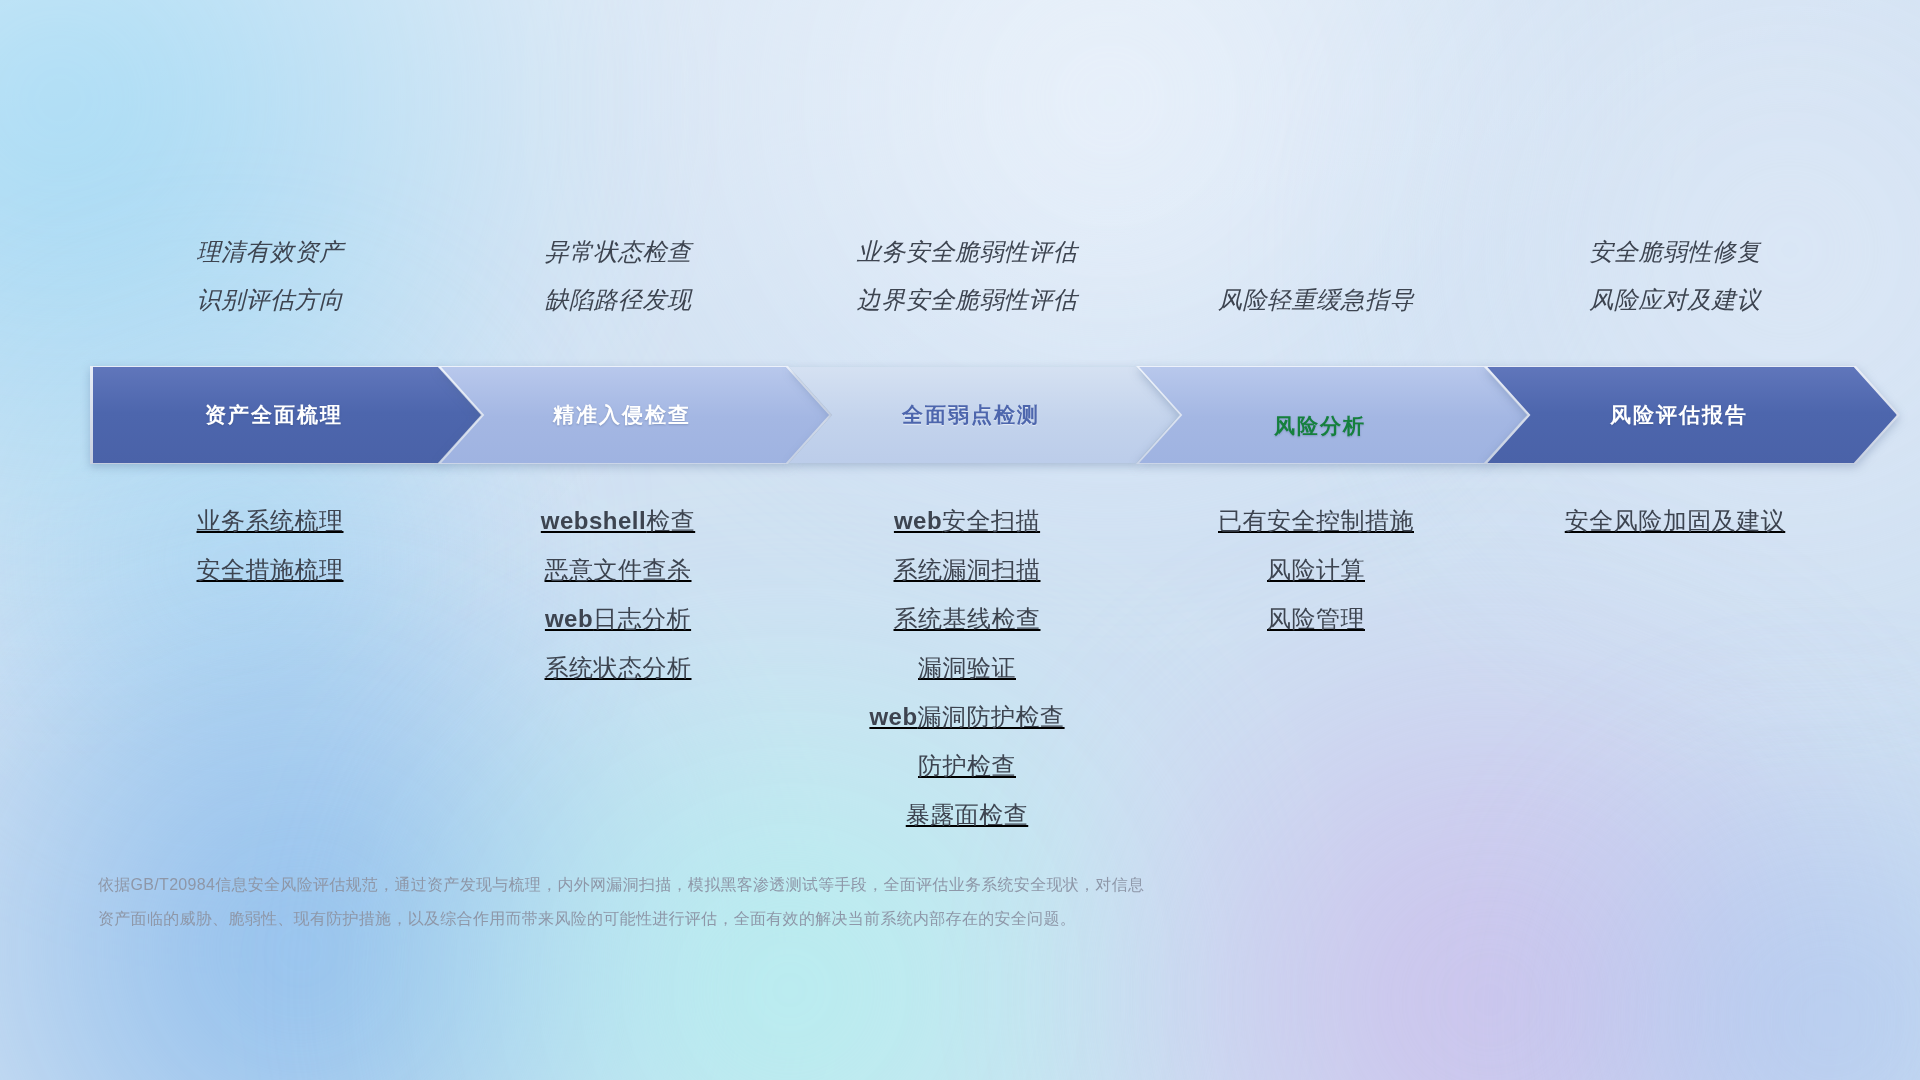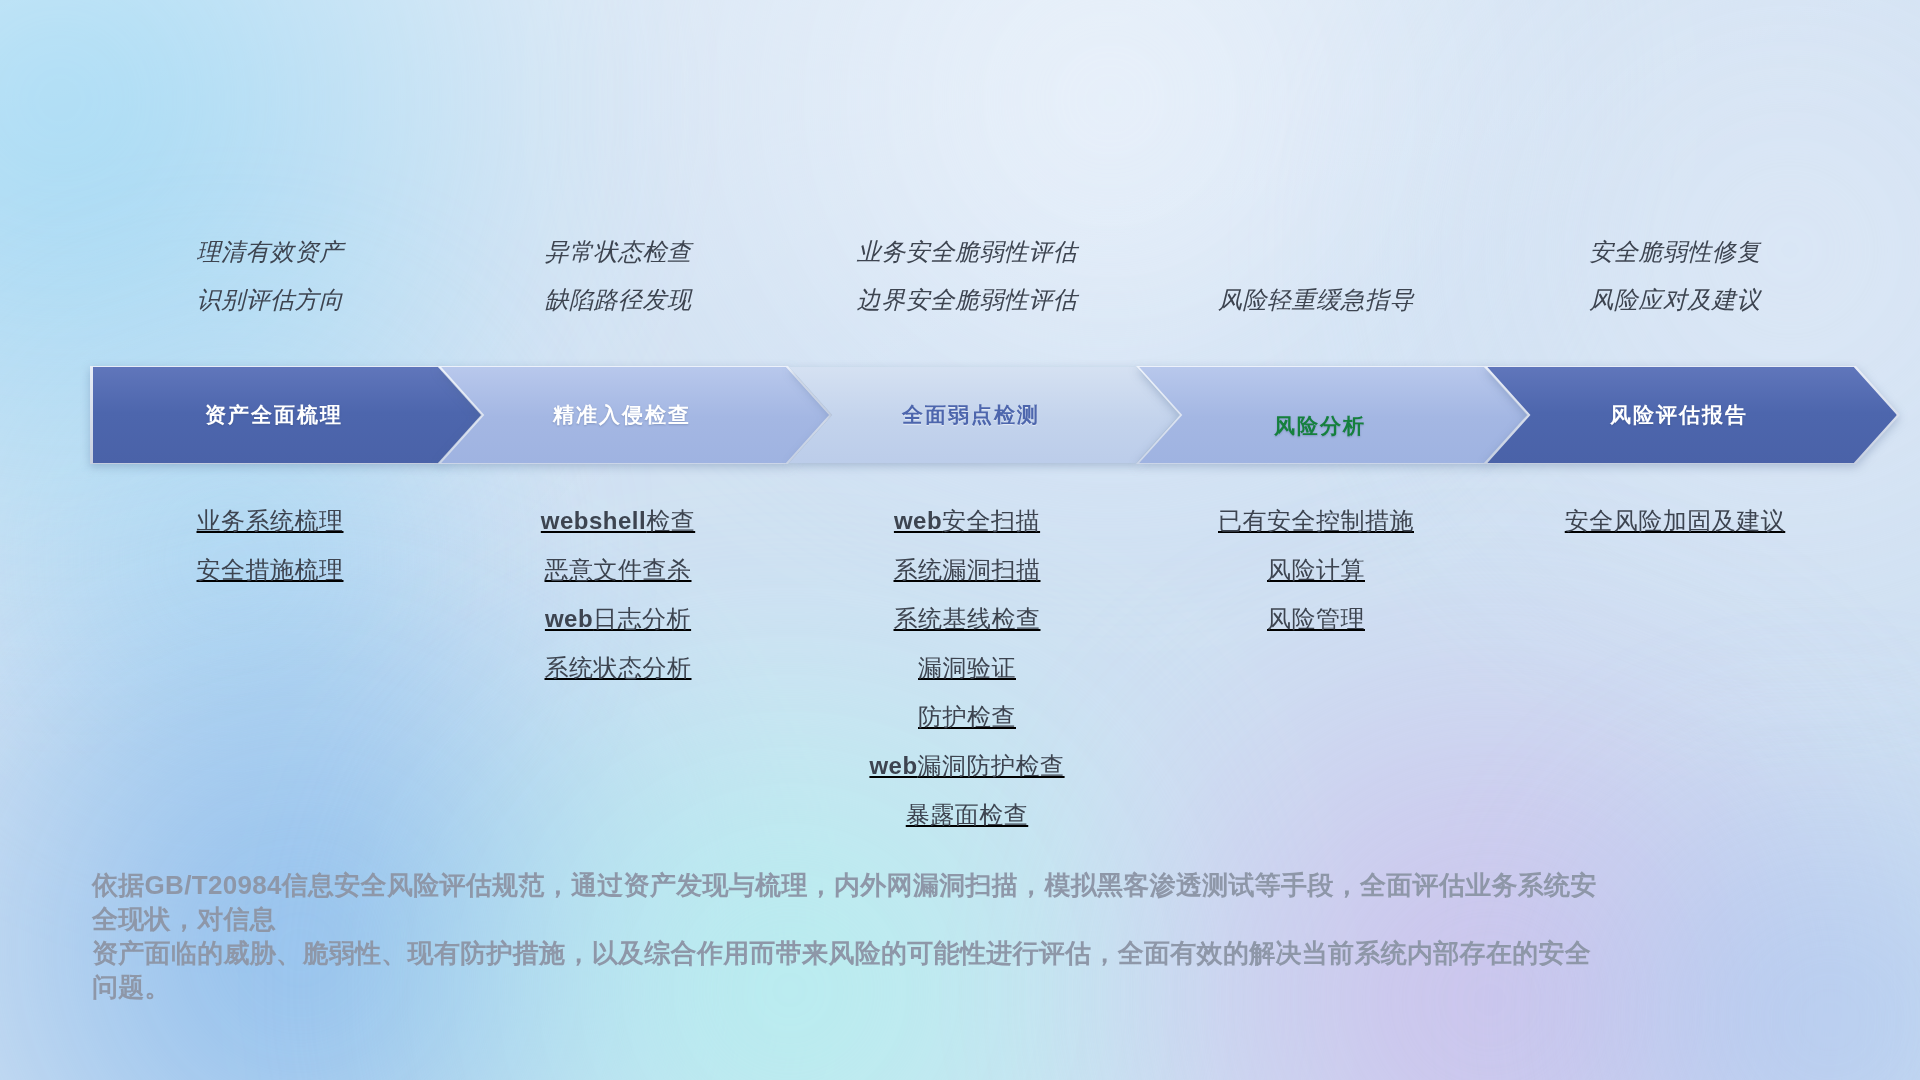--- a/index.html
+++ b/index.html
@@ -79,22 +79,22 @@
   
   #bottom-notes { top:496px;text-decoration:underline; }
   .item {
     font-size:24px; color:#3d4450; line-height:49px;
     letter-spacing:.5px; white-space:nowrap;
   }
   .item b { font-weight:bold; }
 
   
   #footer {
-    position:absolute; left:92px; top:868px; width:1520px;
-    font-size:26px; line-height:34px; color:#8e97a8; letter-spacing:.3px;font-weight:bold;
+    position:absolute; left:98px; top:868px; width:1520px;
+    font-size:16px; line-height:34px; color:#8e97a8; letter-spacing:.3px;
   }
   #footer p { margin:0; }
 </style>
 </head>
 <body>
 
 <div id="bg">
   <div class="blob b6"></div>
   <div class="blob b5"></div>
   <div class="blob b1"></div>
@@ -167,22 +167,22 @@
         <div class="item"><b>webshell</b><span>检查</span></div>
         <div class="item"><span>恶意文件查杀</span></div>
         <div class="item"><b>web</b><span>日志分析</span></div>
         <div class="item"><span>系统状态分析</span></div>
       </div>
       <div class="col c3">
         <div class="item"><b>web</b><span>安全扫描</span></div>
         <div class="item"><span>系统漏洞扫描</span></div>
         <div class="item"><span>系统基线检查</span></div>
         <div class="item"><span>漏洞验证</span></div>
+        <div class="item"><b>web</b><span>漏洞防护检查</span></div>
         <div class="item"><span>防护检查</span></div>
-        <div class="item"><b>web</b><span>漏洞防护检查</span></div>
         <div class="item"><span>暴露面检查</span></div>
       </div>
       <div class="col c4">
         <div class="item"><span>已有安全控制措施</span></div>
         <div class="item"><span>风险计算</span></div>
         <div class="item"><span>风险管理</span></div>
       </div>
       <div class="col c5">
         <div class="item"><span>安全风险加固及建议</span></div>
       </div>

